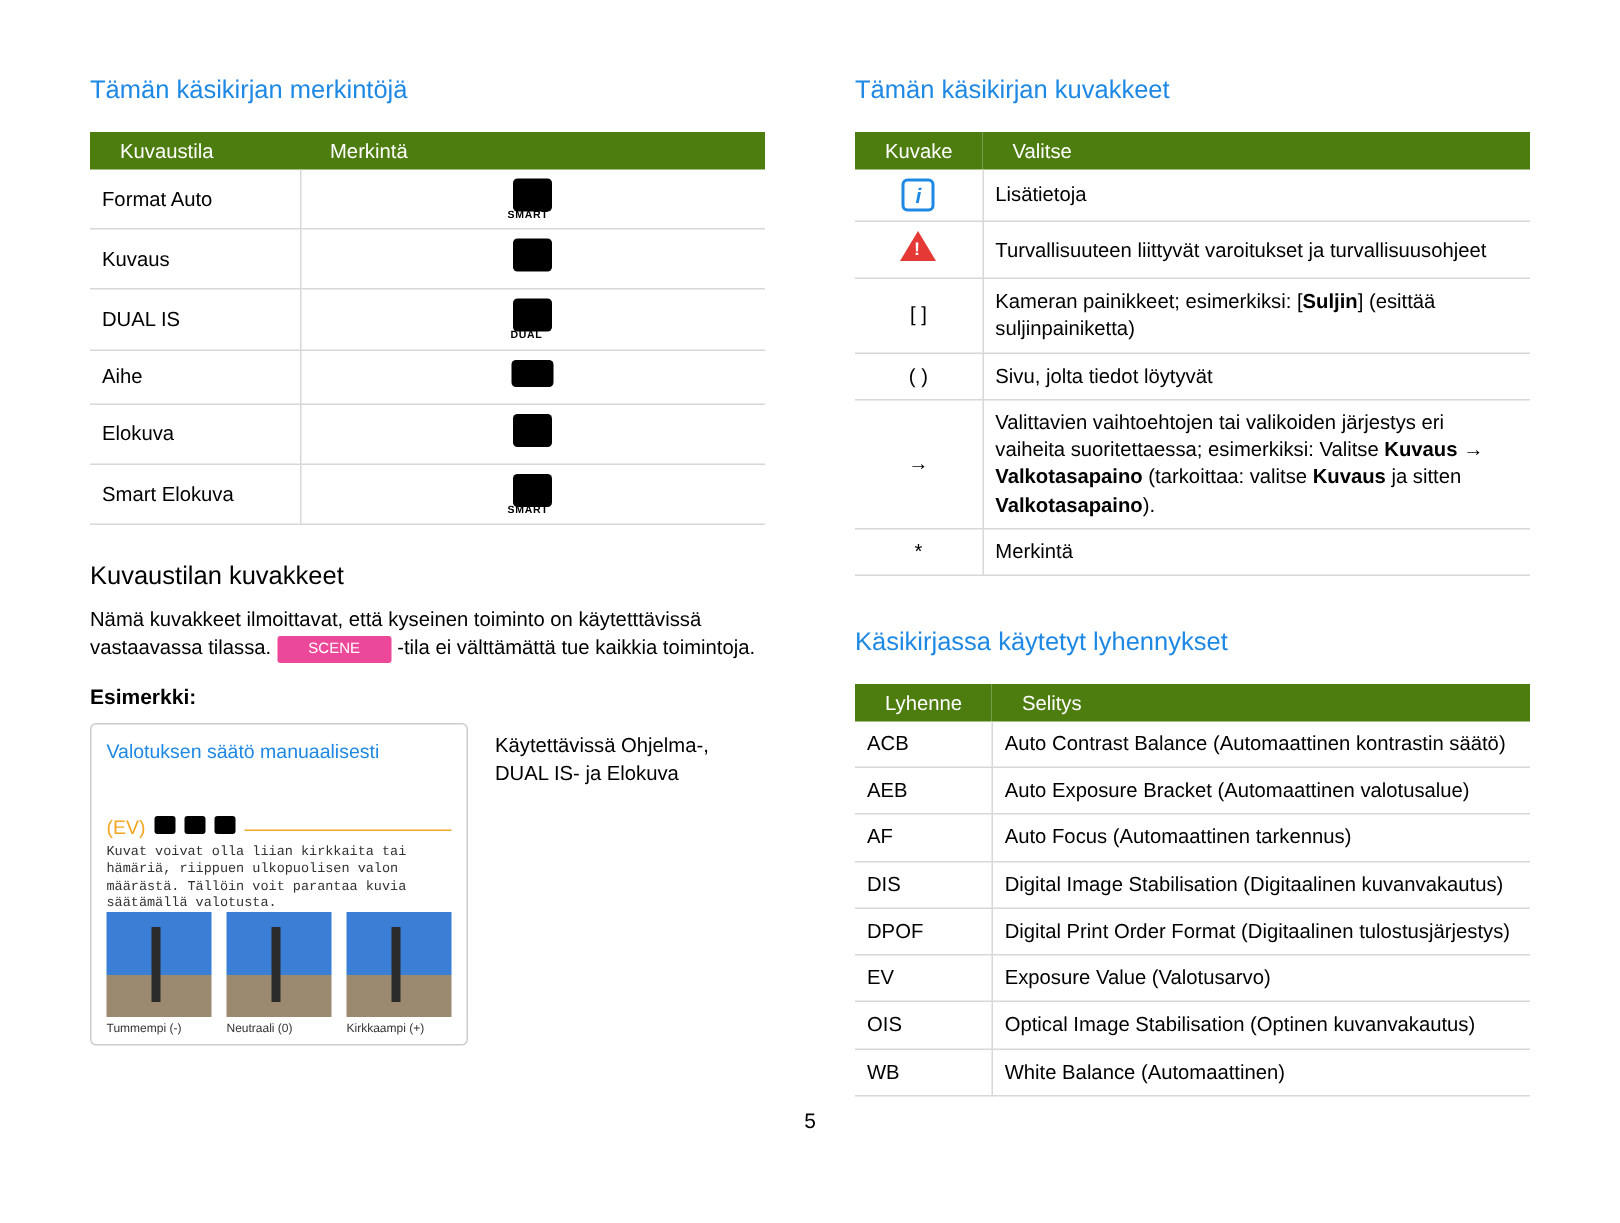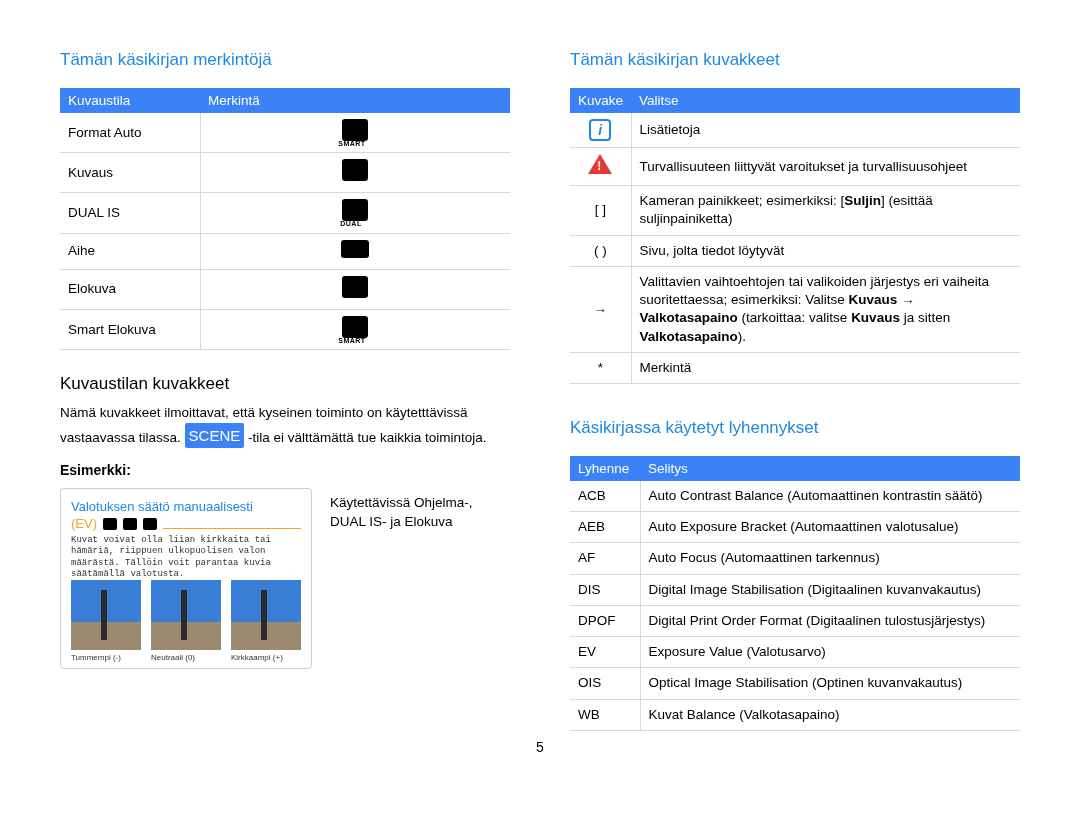--- a/index.html
+++ b/index.html
@@ -32,24 +32,24 @@
       margin-top: 24px;
       margin-bottom: 10px;
       color: #000;
     }
     table {
       border-collapse: collapse;
       width: 100%;
       font-size: 13.5px;
     }
     th {
-      background: #3b82f6;
+      background: #4d7c0f;
       color: #ffffff;
       text-align: left;
-      padding: 5px 8px;
+      padding: 5px 20px;
       font-weight: 400;
       border: 0;
     }
     td {
       padding: 6px 8px;
       border-bottom: 1px solid #d8d8d8;
       vertical-align: middle;
       line-height: 1.35;
     }
     tr td:first-child { border-right: 1px solid #d8d8d8; }
@@ -73,29 +73,29 @@
       border-radius:4px; color:#1e88e5; text-align:center; font-size:14px;
       font-style: italic; font-weight: bold; line-height:18px;
     }
     .icon-warn {
       display:inline-block; width:0; height:0;
       border-left:12px solid transparent; border-right:12px solid transparent;
       border-bottom:20px solid #e53935; position:relative;
     }
     .icon-warn::after{ content:'!'; position:absolute; left:-3px; top:4px; color:#fff; font-weight:bold; font-size:12px;}
     .desc-text { font-size: 13.5px; line-height: 1.4; }
-    .scene-chip { display:inline-block; background:#3b82f6; color:#fff; font-size:15px; padding:2px 4px; border-radius:2px; vertical-align:1px;}
+    .scene-chip { display:inline-block; background:#ec4899; color:#fff; font-size:10px; padding:2px 21px; border-radius:2px; vertical-align:1px;}
     .example-label { font-weight: bold; font-size: 14px; margin-top: 14px; margin-bottom: 10px; }
     .example-wrap { display:flex; gap:18px; align-items:flex-start; }
     .example-box {
       border:1px solid #ccc; border-radius:4px; padding:10px 10px 6px 10px;
       width: 300px; position:relative;
     }
     .example-title { color:#1e88e5; font-size:13px; line-height:1.3; }
-    .ev-row { display:flex; align-items:center; gap:6px; }
+    .ev-row { display:flex; align-items:flex-start; gap:6px;margin-top:34px; }
     .ev-label { color:#f5a623; font-size:13px; }
     .mini-icon { display:inline-block; width:14px; height:12px; background:#000; border-radius:2px;}
     .leader {
       border-top:1px solid #f5a623; flex:1; height:0; margin-top:9px;
     }
     .example-caption { font-size: 9px; color:#333; margin-top:4px; line-height:1.25;font-family:Liberation Mono, monospace;}
     .thumbs { display:flex; gap:10px; }
     .thumb {
       width:70px; height:70px; background:linear-gradient(#3a7fd5 60%, #9b8a70 60%);
       position:relative;
@@ -261,20 +261,20 @@
       <tr>
             <td class="lyhenne-col">EV</td>
             <td>Exposure Value (Valotusarvo)</td>
           </tr>
       <tr>
             <td class="lyhenne-col">OIS</td>
             <td>Optical Image Stabilisation (Optinen kuvanvakautus)</td>
           </tr>
       <tr>
             <td class="lyhenne-col">WB</td>
-            <td>Kuvat Balance (Valkotasapaino)</td>
+            <td>White Balance (Automaattinen)</td>
           </tr>
     </tbody>
       </table>
   </div>
 </div>
 
 <div class="pagenum">5</div>
 
 </body></html>

